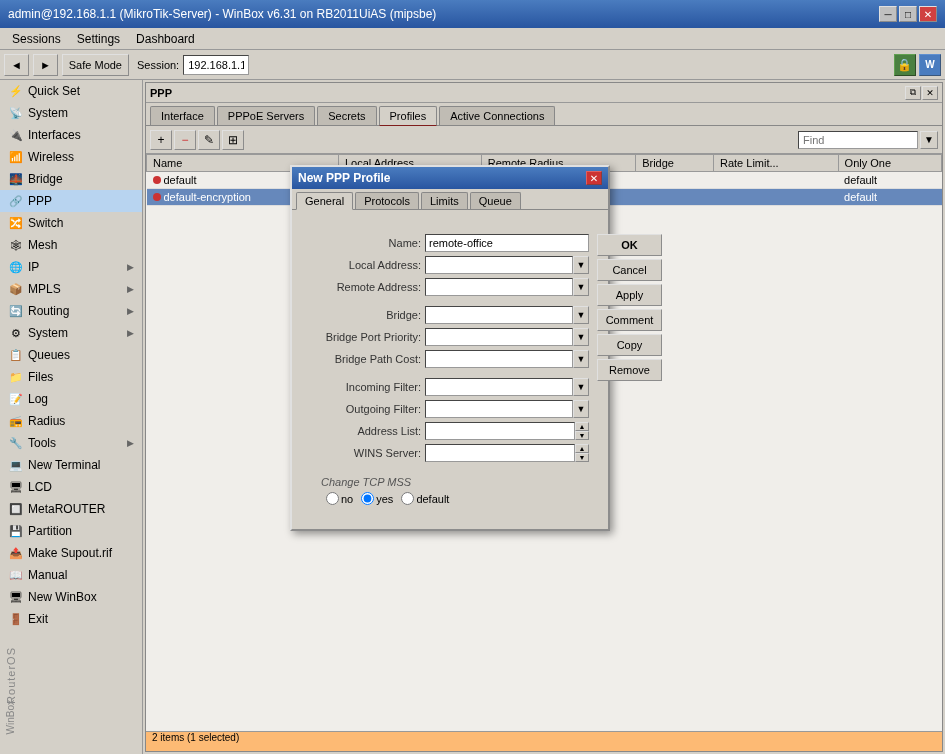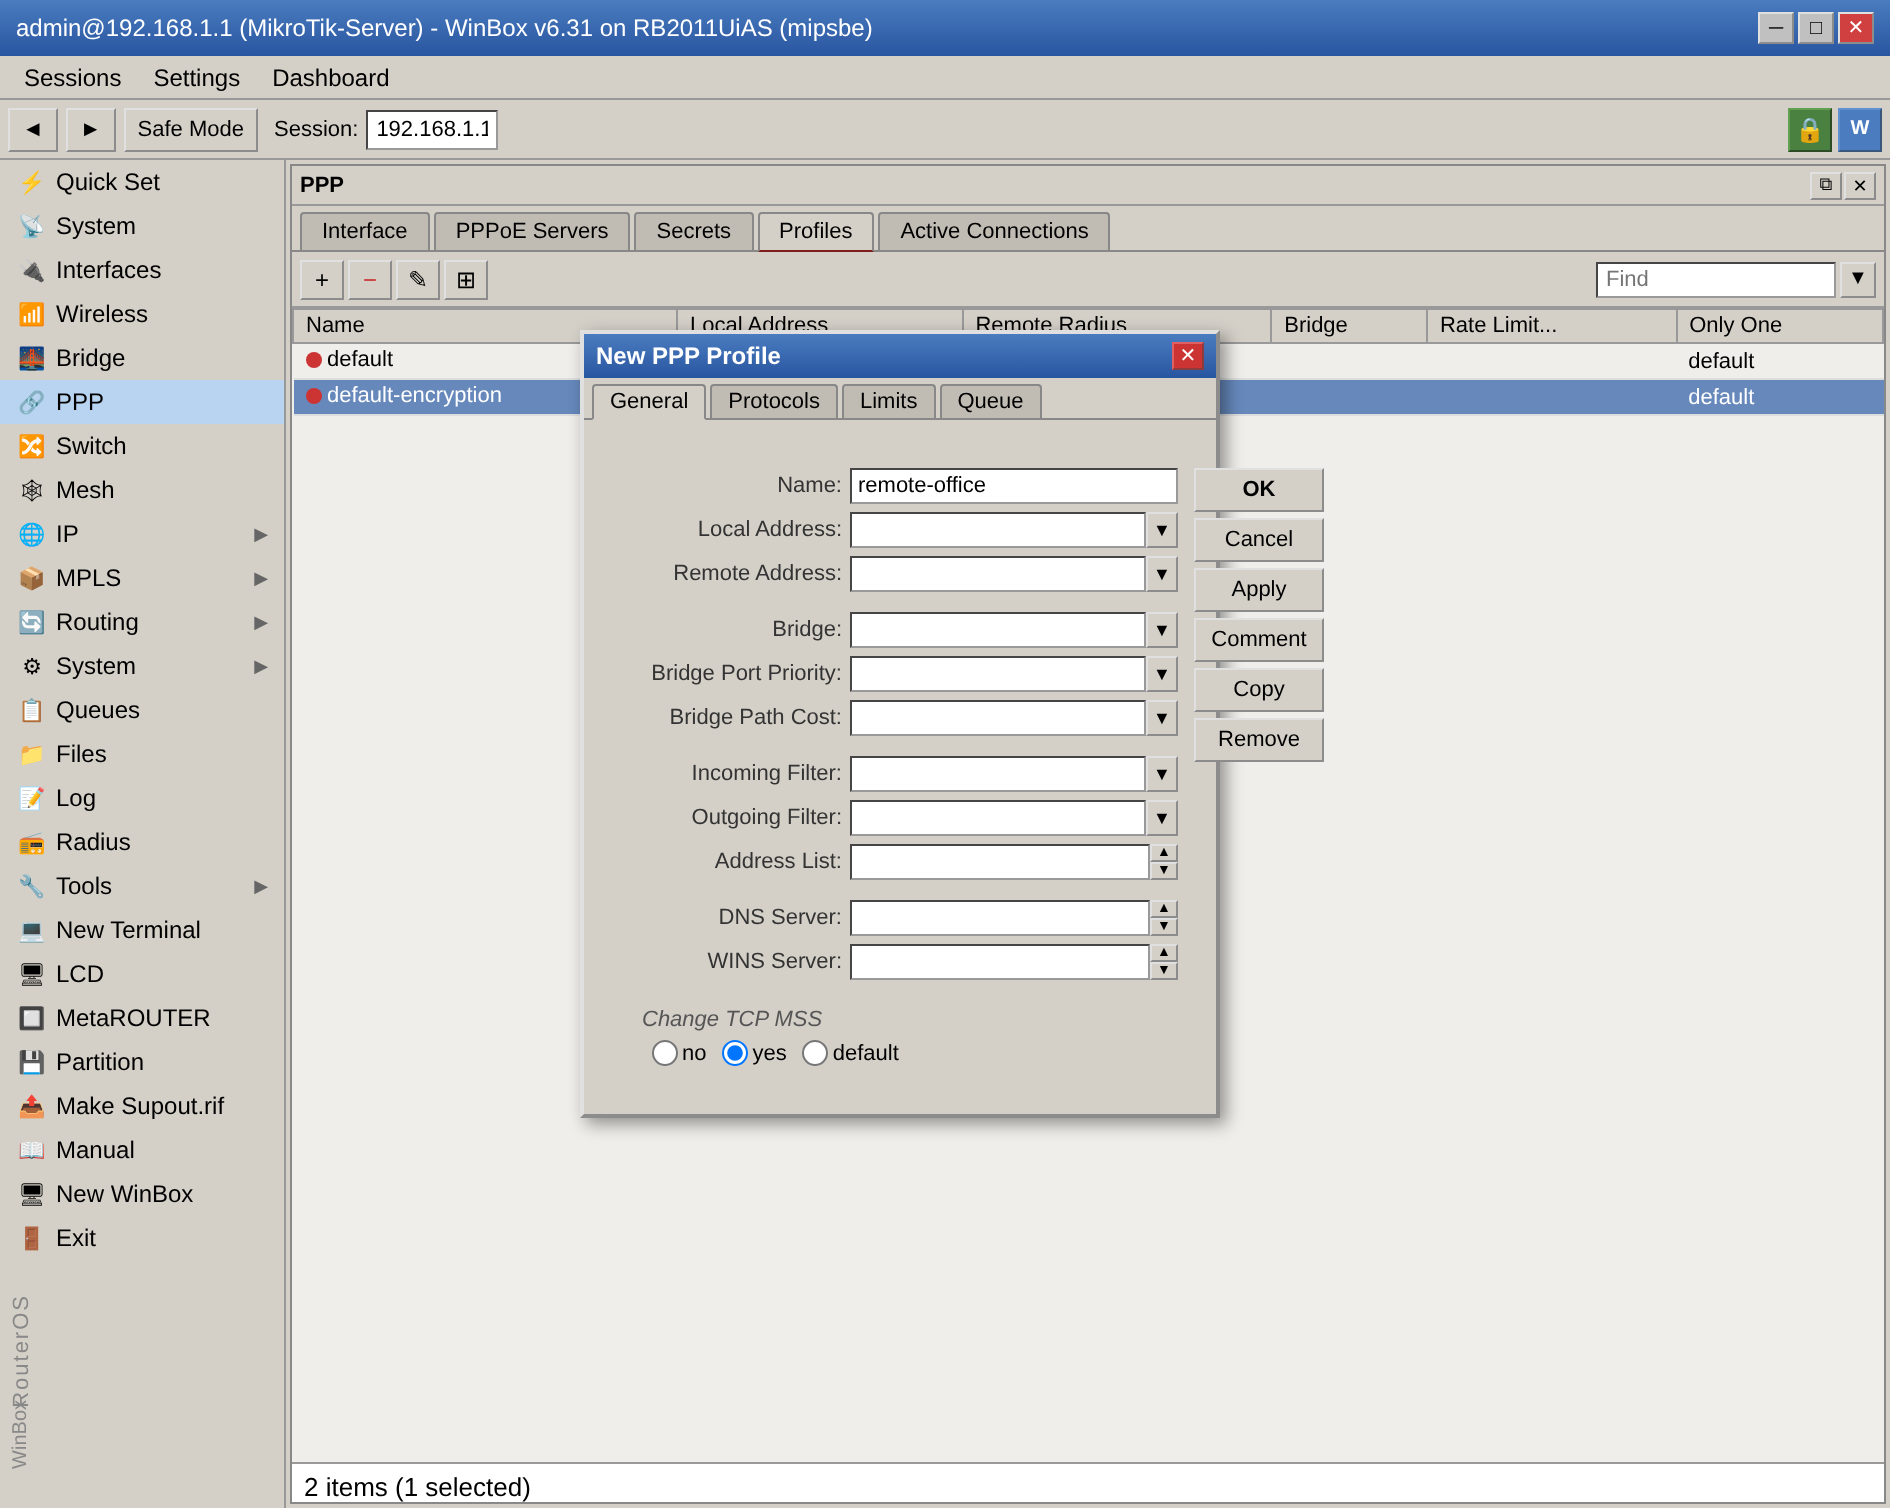--- a/index.html
+++ b/index.html
@@ -260,26 +260,26 @@
       display: inline-flex;
       align-items: center;
       gap: 3px;
     }
     .dot-red { width: 8px; height: 8px; background: #cc3333; border-radius: 50%; display: inline-block; }
     .table-container { overflow: auto; flex: 1; }
 
     
     .status-bar {
       height: 20px;
-      background: #ffffff;
+      background: #fdba74;
       border-top: 1px solid #999;
       display: flex;
-      align-items: flex-end;
+      align-items: flex-start;
       padding: 0 6px;
-      font-size: 13px;
+      font-size: 10px;
     }
 
     
     .dialog-overlay {
       position: absolute;
       top: 0; left: 0; right: 0; bottom: 0;
       background: transparent;
       display: flex;
       align-items: flex-start;
       justify-content: flex-start;
@@ -766,30 +766,20 @@
           <span class="form-label">Address List:</span>
           <div class="form-select-container">
             <input class="form-select" type="text" style="">
             <div class="form-spinner-btn">
               <div class="spin-btn">▲</div>
               <div class="spin-btn">▼</div>
             </div>
           </div>
         </div>
 
-        <div class="form-row section-gap">
-          <span class="form-label">DNS Server:</span>
-          <div class="form-select-container">
-            <input class="form-select" type="text" style="">
-            <div class="form-spinner-btn">
-              <div class="spin-btn">▲</div>
-              <div class="spin-btn">▼</div>
-            </div>
-          </div>
-        </div>
 
         <div class="form-row">
           <span class="form-label">WINS Server:</span>
           <div class="form-select-container">
             <input class="form-select" type="text" style="">
             <div class="form-spinner-btn">
               <div class="spin-btn">▲</div>
               <div class="spin-btn">▼</div>
             </div>
           </div>

